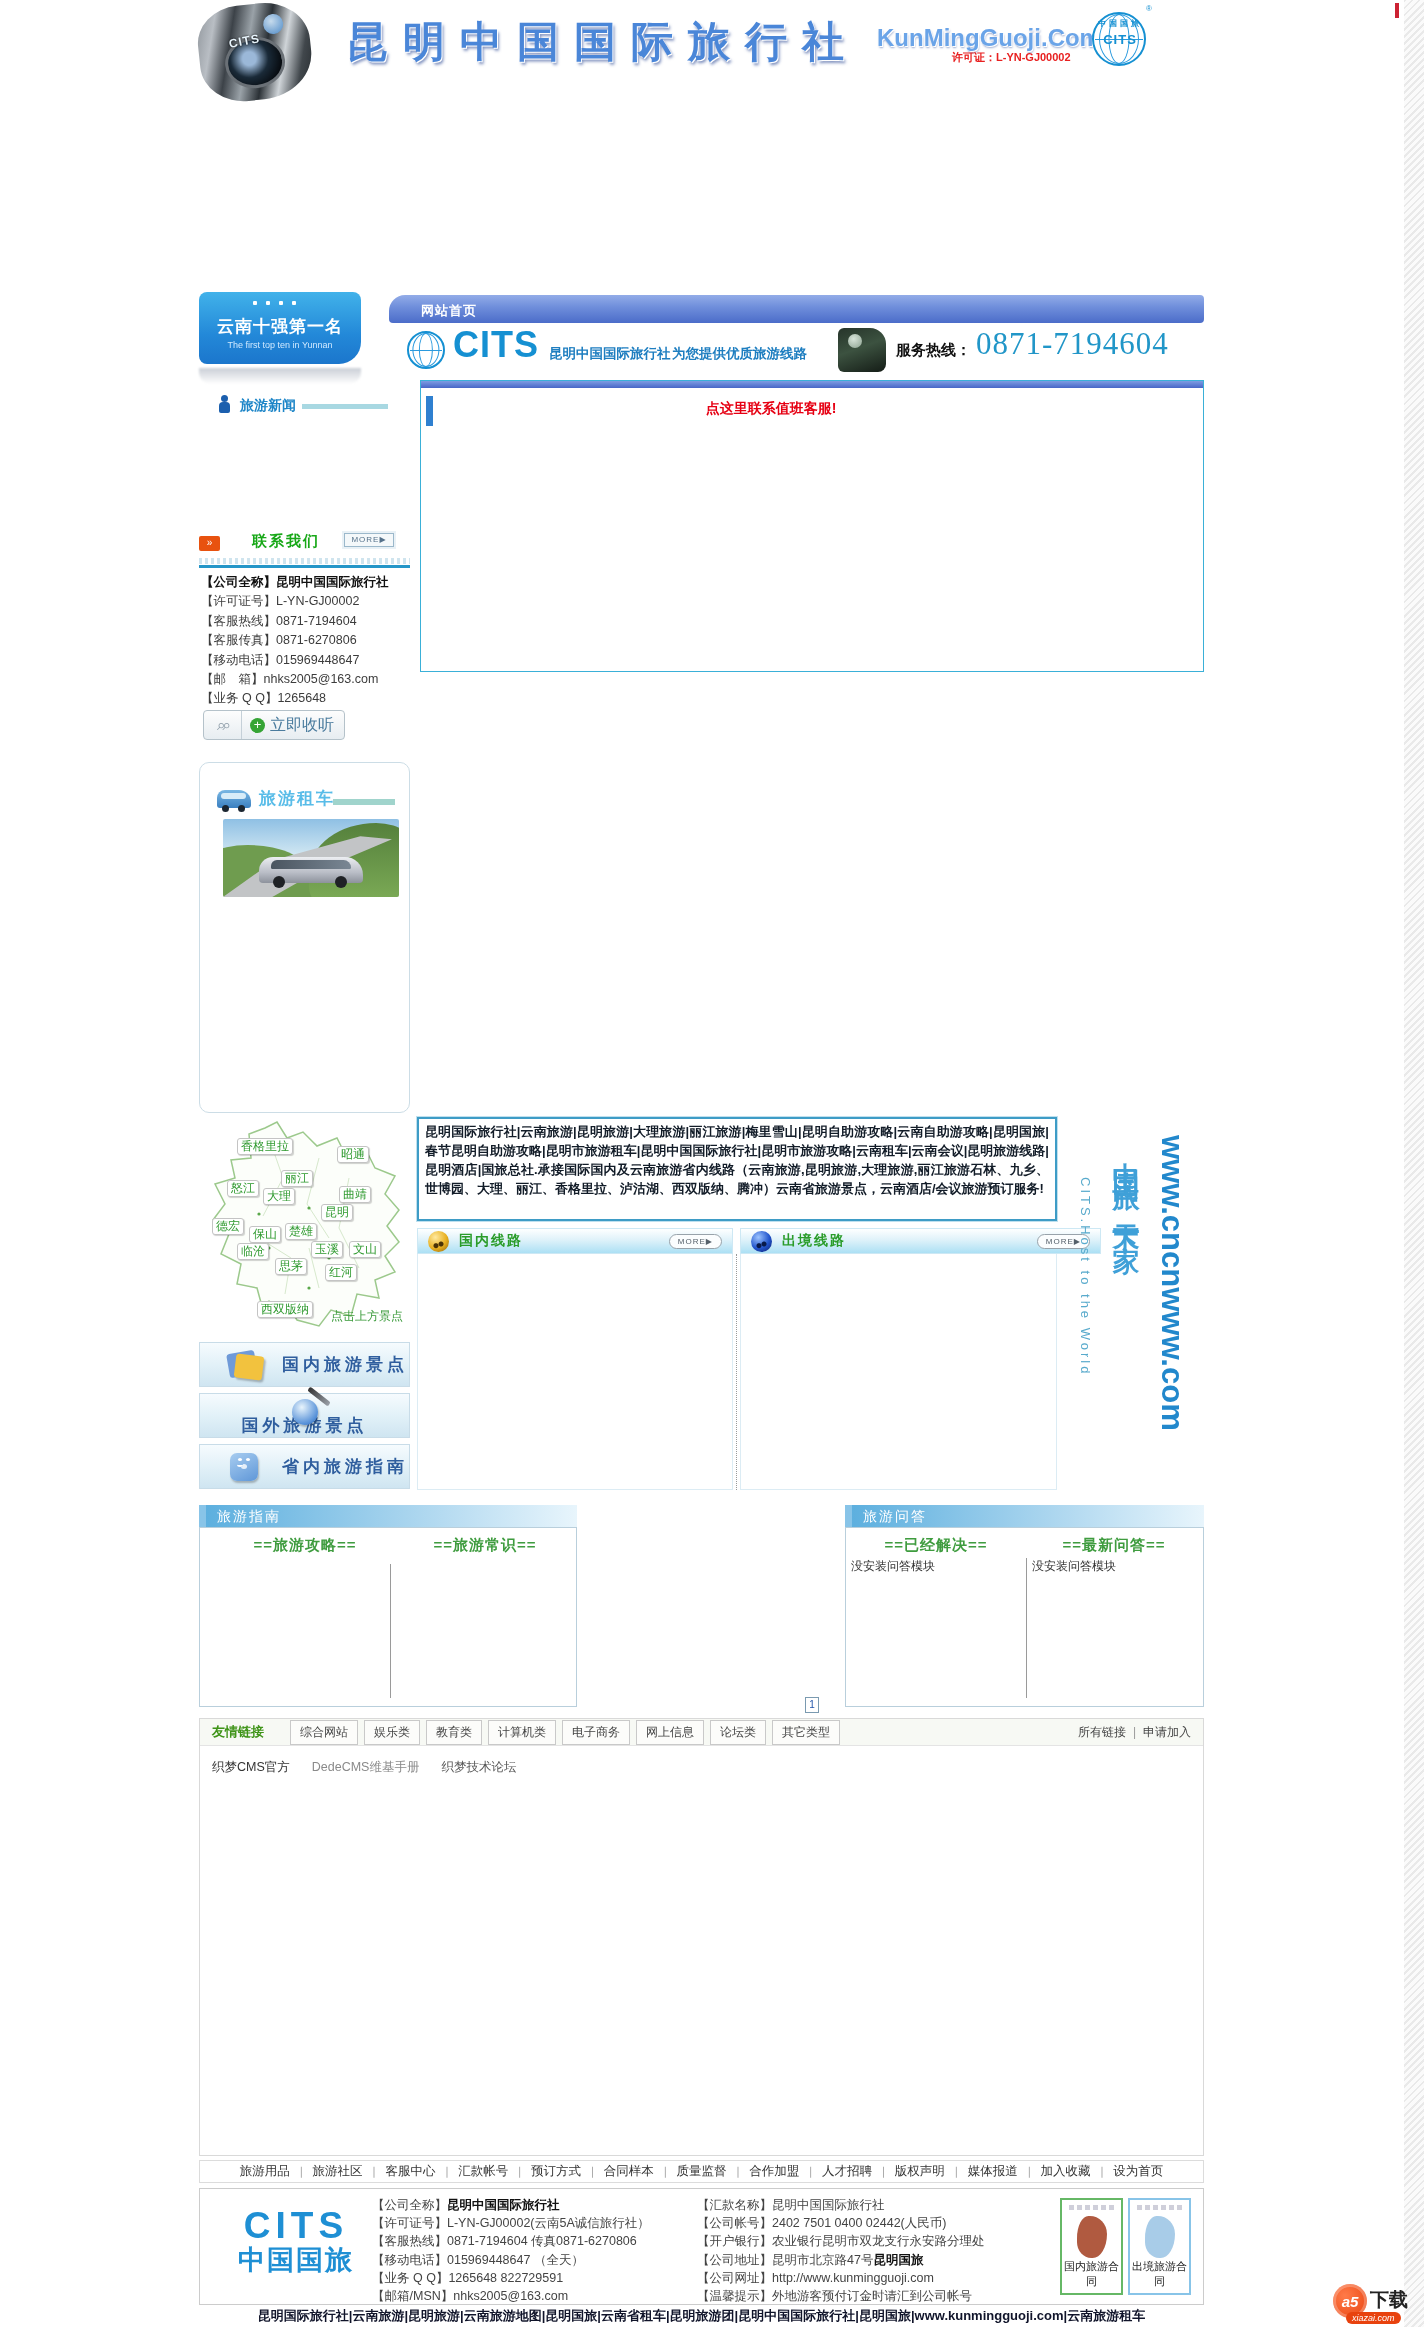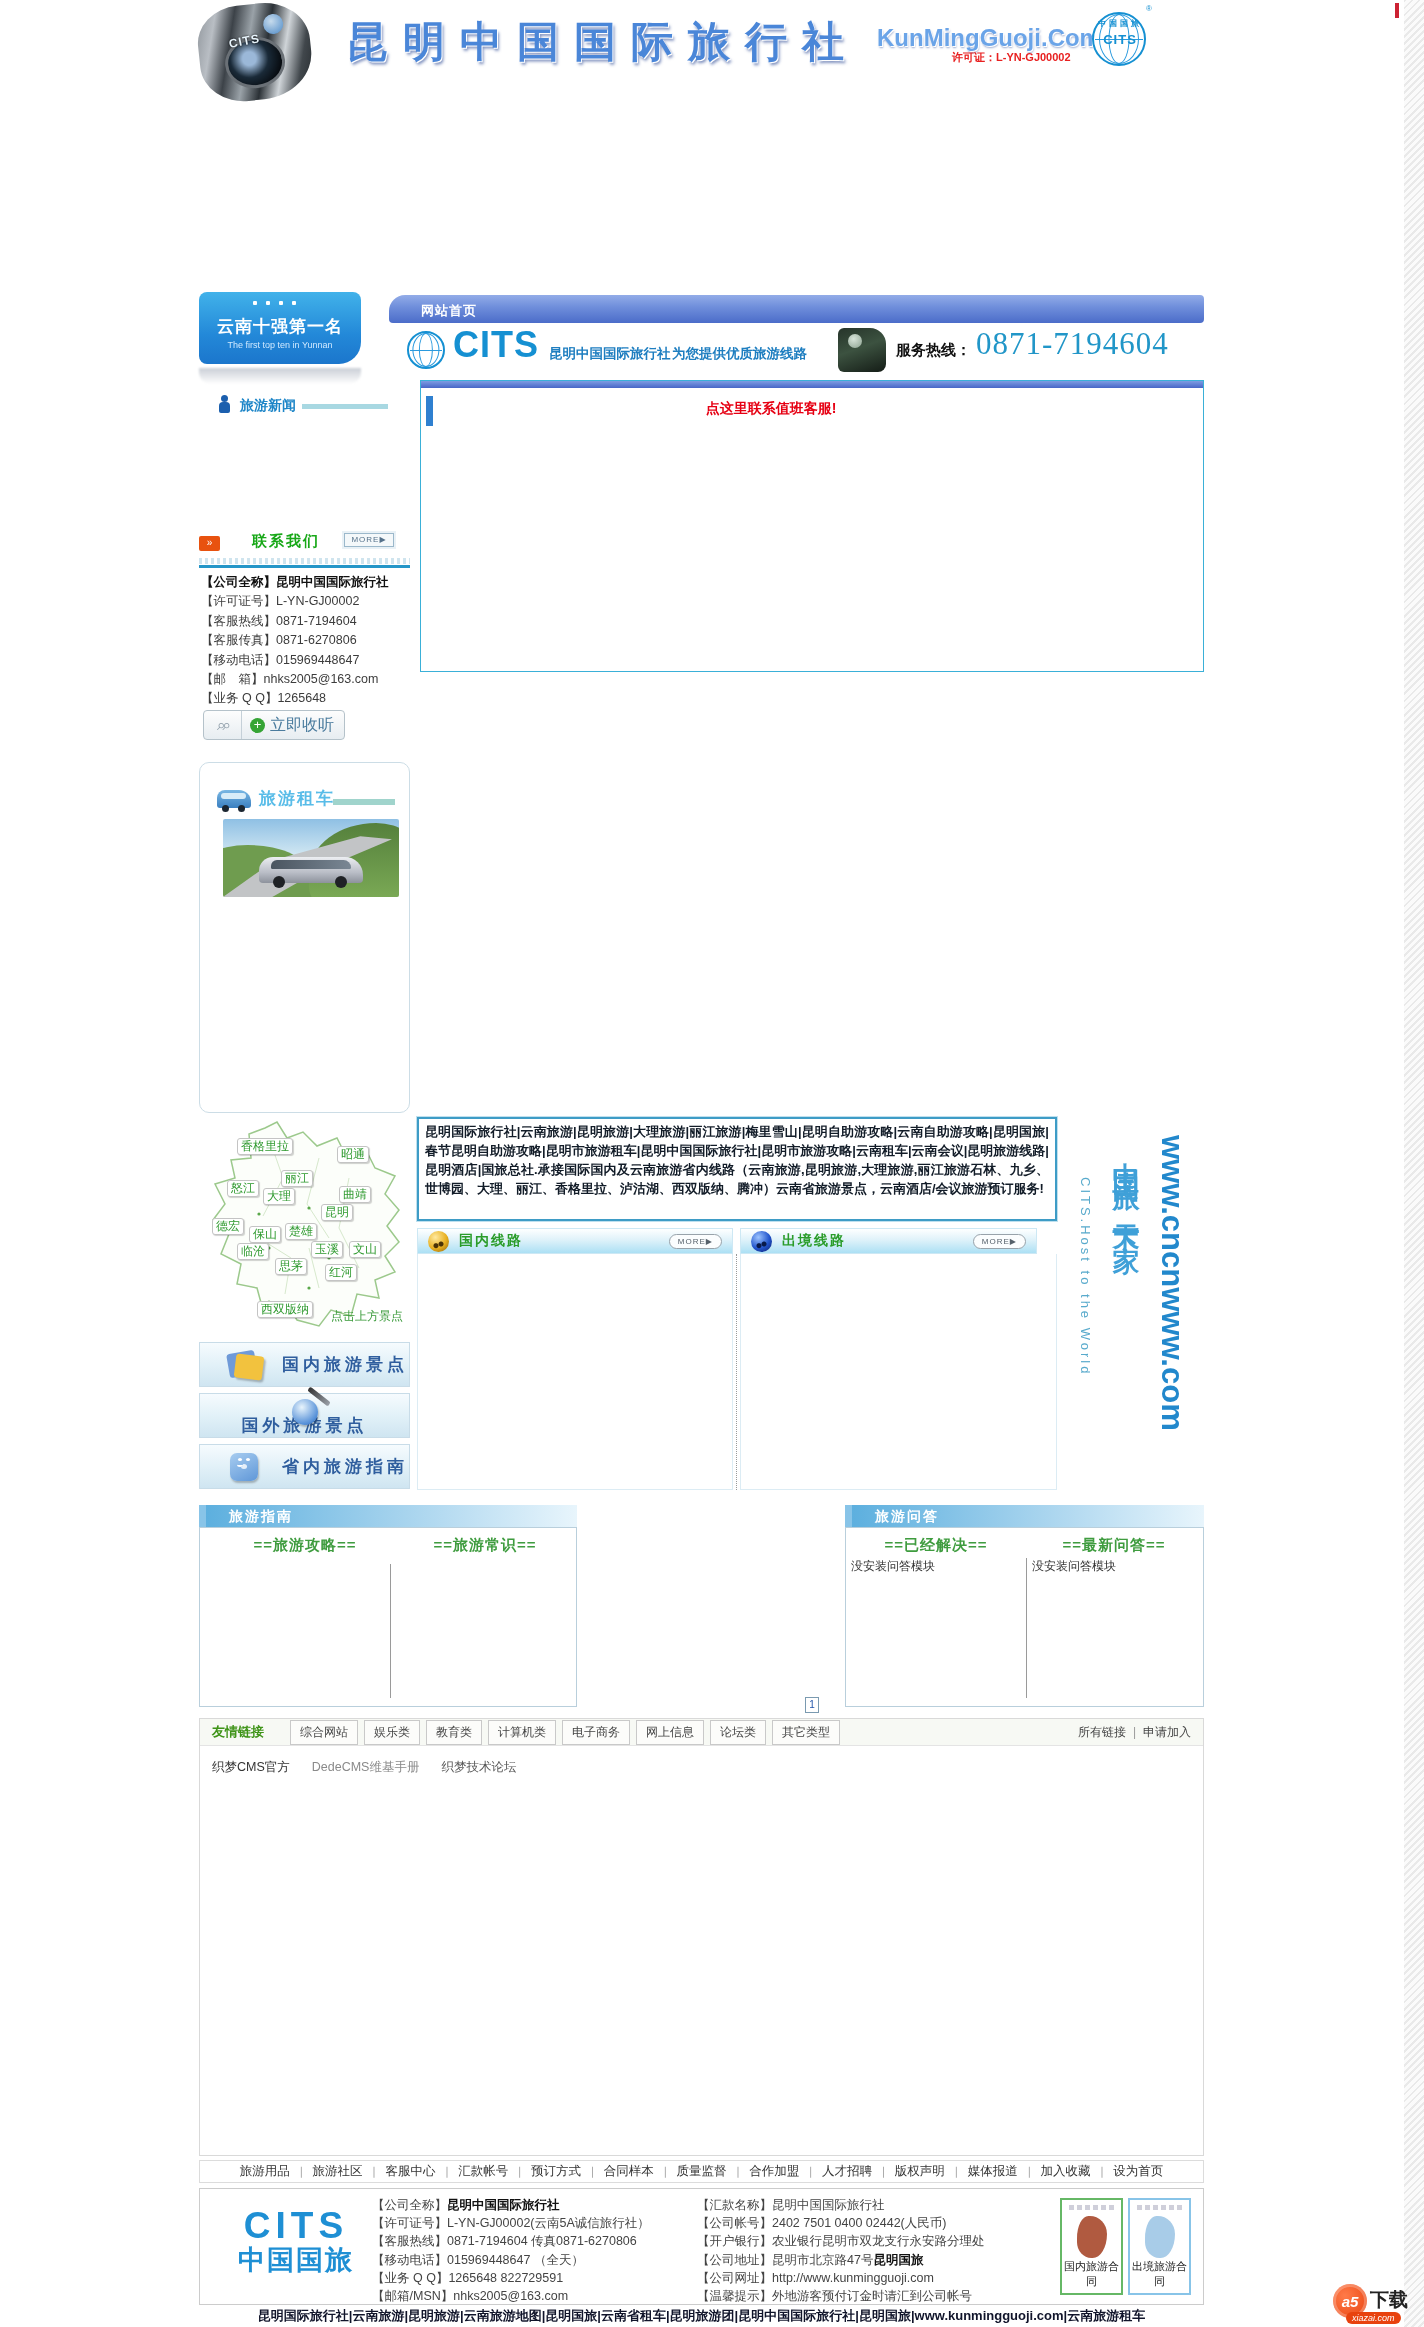--- a/index.html
+++ b/index.html
@@ -151,21 +151,21 @@
   .icon-globe-pen::before{content:"";position:absolute;left:2px;top:5px;width:26px;height:26px;border-radius:50%;
     background:radial-gradient(circle at 38% 32%,#e8f4fc,#5590d8 70%,#2a5aa8);box-shadow:1px 2px 2px rgba(0,0,0,.25);}
   .icon-globe-pen::after{content:"";position:absolute;left:16px;top:0px;width:26px;height:5px;background:linear-gradient(90deg,#333,#9aa0a8);
     transform:rotate(38deg);border-radius:2px;}
   .icon-face::before{content:"";position:absolute;left:4px;top:3px;width:28px;height:28px;border-radius:7px;
     background:linear-gradient(150deg,#a8cdf0,#5f97d8);box-shadow:1px 2px 2px rgba(0,0,0,.25);}
   .icon-face::after{content:"";position:absolute;left:11px;top:12px;width:6px;height:3px;border-bottom:2px solid #fff;border-radius:50%;
     box-shadow:0 -5px 0 -1px #fff,8px -5px 0 -1px #fff,4px 2px 0 0 rgba(255,255,255,.8);}
 
   
-  .panel-hdr{position:absolute;height:22px;color:#fff;font-size:14px;font-weight:bold;letter-spacing:2px;line-height:22px;padding-left:30px;
+  .panel-hdr{position:absolute;height:22px;color:#fff;font-size:14px;font-weight:normal;letter-spacing:2px;line-height:22px;padding-left:18px;
     background:linear-gradient(90deg,#5aaede 0%,#a8d4ee 55%,#e8f5fc 100%);}
   .panel-hdr::before{content:"";position:absolute;left:0;top:0;width:7px;height:100%;background:#88c4e8;}
   .panel-box{position:absolute;border:1px solid #b9cfdc;background:#fff;}
   .col-hdr{position:absolute;top:8px;font-size:15px;font-weight:bold;color:#3f9c3f;letter-spacing:1px;transform:translateX(-50%);white-space:nowrap;}
   .col-div{position:absolute;top:36px;bottom:8px;width:0;border-left:1px solid #9a9a9a;}
   .qa-empty{position:absolute;top:30px;font-size:12px;color:#333;}
   .pager{position:absolute;left:805px;top:1697px;width:14px;height:16px;border:1px solid #7a9ab0;color:#2255aa;font-size:10px;
     text-align:center;line-height:14px;cursor:pointer;}
 
   
@@ -340,21 +340,21 @@
   </div>
 
   <div class="seo-box">昆明国际旅行社|云南旅游|昆明旅游|大理旅游|丽江旅游|梅里雪山|昆明自助游攻略|云南自助游攻略|昆明国旅|春节昆明自助游攻略|昆明市旅游租车|昆明中国国际旅行社|昆明市旅游攻略|云南租车|云南会议|昆明旅游线路|昆明酒店|国旅总社.承接国际国内及云南旅游省内线路（云南旅游,昆明旅游,大理旅游,丽江旅游石林、九乡、世博园、大理、丽江、香格里拉、泸沽湖、西双版纳、腾冲）云南省旅游景点，云南酒店/会议旅游预订服务!</div>
 
   <div class="route-hdr" style="left:417px;top:1228px;width:316px;">
     <div class="sphere gold"></div>
     <div class="route-title">国内线路</div>
     <div class="more-pill">MORE▶</div>
   </div>
   <div class="route-body" style="left:417px;top:1254px;width:316px;height:236px;"></div>
-  <div class="route-hdr" style="left:740px;top:1228px;width:297px;">
+  <div class="route-hdr" style="left:740px;top:1228px;width:361px;">
     <div class="sphere blue"></div>
     <div class="route-title">出境线路</div>
     <div class="more-pill">MORE▶</div>
   </div>
   <div class="route-body" style="left:740px;top:1254px;width:317px;height:236px;"></div>
   <div class="route-divider"></div>
 
   <div class="v-banner">
     <div class="v-en">CITS.Host to the World</div>
     <div class="v-cn">中国国旅，天下一家</div>

